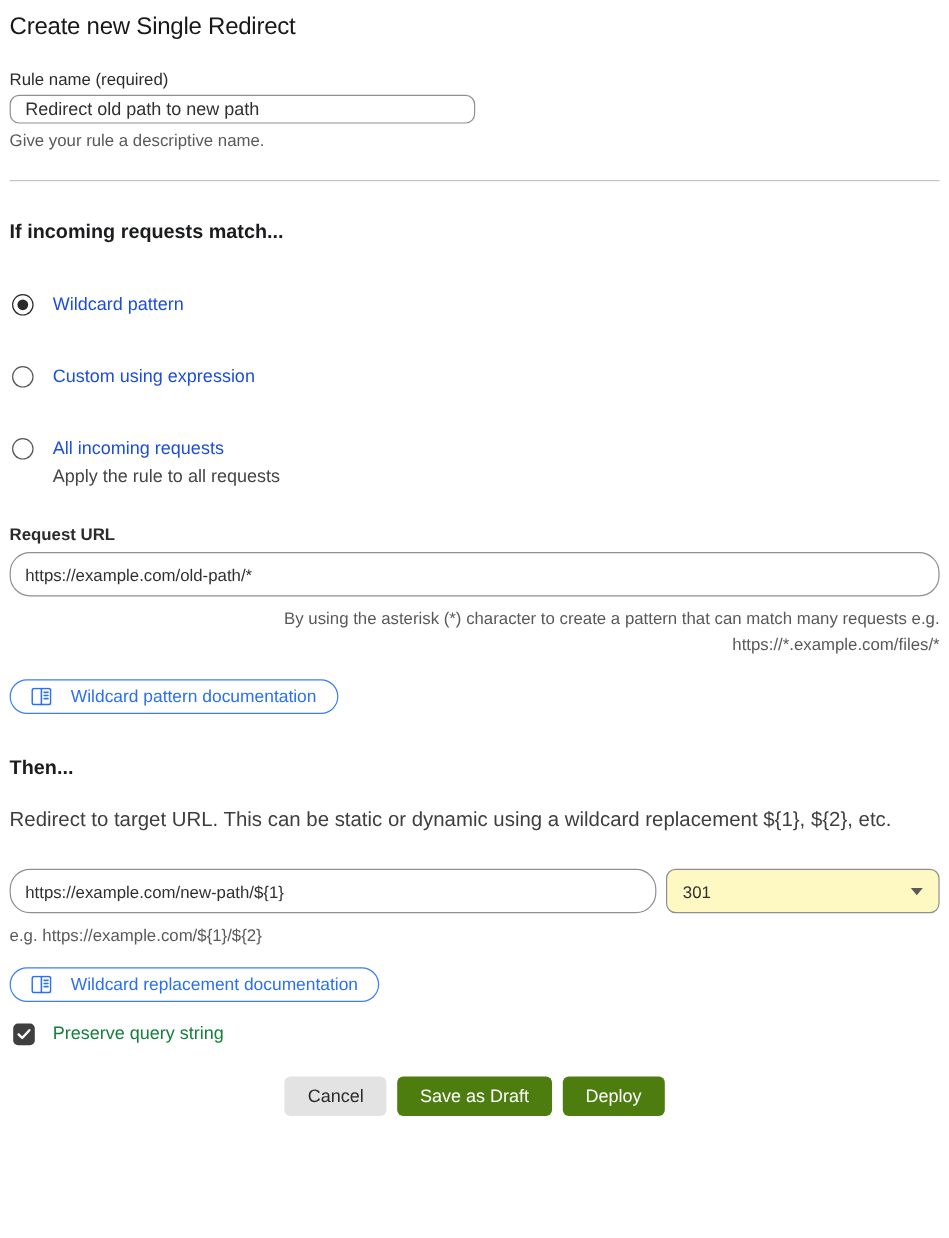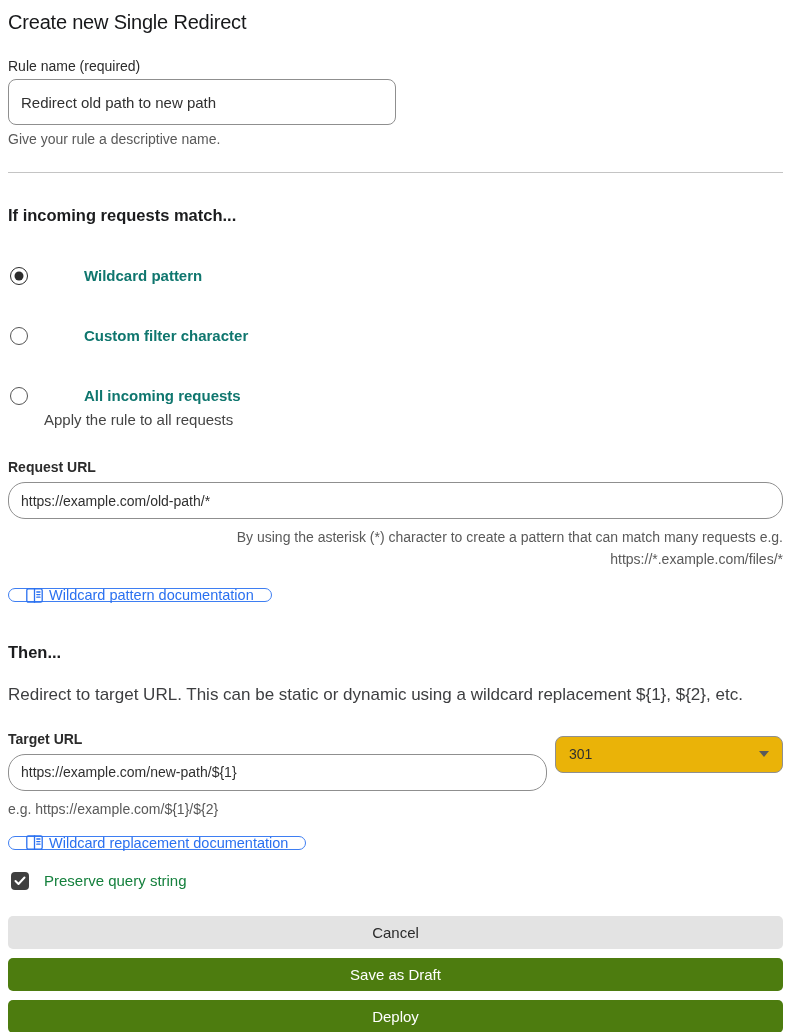--- a/index.html
+++ b/index.html
@@ -22,21 +22,21 @@
     display: block;
     font-size: 14px;
     line-height: 18px;
     color: #2b2b2b;
     margin-top: 21px;
   }
   .field-label.bold { font-weight: 700; margin-top: 28px; }
   .text-input {
     display: block;
     width: 388px;
-    height: 46px;
+    height: 24px;
     margin-top: 4px;
     border: 1px solid #8f8f8f;
     border-radius: 8px;
     padding: 0 12px;
     font-family: "Liberation Sans", sans-serif;
     font-size: 15px;
     color: #303030;
     background: #fff;
     outline: none;
   }
@@ -89,38 +89,37 @@
     left: 50%; top: 50%;
     width: 9px; height: 9px;
     transform: translate(-50%, -50%);
     border-radius: 50%;
     background: #2b2b2b;
   }
   .radio-texts { margin-left: 16px; }
   .radio-label {
     font-size: 15px;
     line-height: 20px;
-    font-weight: 700;
-    color: #0f766e;
-    margin-left: 40px;
+    font-weight: 400;
+    color: #1d4ed8;
   }
   .radio-desc {
     font-size: 15px;
     line-height: 20px;
     color: #454545;
     margin-top: 4px;
   }
   .section-label { margin-top: 40px; }
   .helper-tight { margin-top: 7px; line-height: 22px; text-align: right; }
   .helper-line { display: block; }
   .doc-button {
     display: inline-flex;
     align-items: center;
-    gap: 6px;
-    height: 14px;
+    gap: 16px;
+    height: 29px;
     margin-top: 18px;
     padding: 0 17px;
     border: 1px solid #3e7ef2;
     border-radius: 15px;
     background: #ffffff;
     color: #2a70f0;
     font-family: "Liberation Sans", sans-serif;
     font-size: 14.5px;
     cursor: pointer;
   }
@@ -144,21 +143,21 @@
     display: flex;
     align-items: center;
     justify-content: space-between;
     width: 100%;
     height: 37px;
     border: 1px solid #8f8f8f;
     border-radius: 8px;
     padding: 0 13px;
     font-size: 14px;
     color: #303030;
-    background: #eab308;
+    background: #fef9c3;
     cursor: pointer;
   }
   .select-arrow {
     width: 0; height: 0;
     border-left: 5px solid transparent;
     border-right: 5px solid transparent;
     border-top: 6px solid #5a5a5a;
   }
   .helper-eg { margin-top: 9px; }
   .doc-button.second { margin-top: 17px; }
@@ -185,21 +184,20 @@
     margin-left: 15px;
     font-size: 15px;
     line-height: 20px;
     color: #15803d;
   }
   .footer {
     display: flex;
     justify-content: center;
     gap: 9px;
     margin-top: 25px;
-    flex-direction: column;
   }
   .btn {
     height: 33px;
     border: none;
     border-radius: 5px;
     font-family: "Liberation Sans", sans-serif;
     font-size: 15px;
     padding: 0 19px;
     cursor: pointer;
   }
@@ -226,21 +224,21 @@
   <div class="radio-option">
     <span class="radio-circle selected"></span>
     <span class="radio-texts">
       <span class="radio-label">Wildcard pattern</span>
     </span>
   </div>
 
   <div class="radio-option">
     <span class="radio-circle"></span>
     <span class="radio-texts">
-      <span class="radio-label">Custom filter character</span>
+      <span class="radio-label">Custom using expression</span>
     </span>
   </div>
 
   <div class="radio-option">
     <span class="radio-circle"></span>
     <span class="radio-texts">
       <span class="radio-label">All incoming requests</span>
       <div class="radio-desc">Apply the rule to all requests</div>
     </span>
   </div>
@@ -265,21 +263,20 @@
     </svg>
   </span>
   <span>Wildcard pattern documentation</span>
 </button>
 
 <h2 class="section-heading" style="margin-top:34px;">Then...</h2>
 <div class="then-desc">Redirect to target URL. This can be static or dynamic using a wildcard replacement ${1}, ${2}, etc.</div>
 
 <div class="two-col">
   <div class="col-left">
-    <label class="field-label bold">Target URL</label>
     <input class="text-input wide" type="text" value="https://example.com/new-path/${1}" style="">
   </div>
   <div class="col-right">
     <div class="select-box">
       <span>301</span>
       <span class="select-arrow"></span>
     </div>
   </div>
 </div>
 

